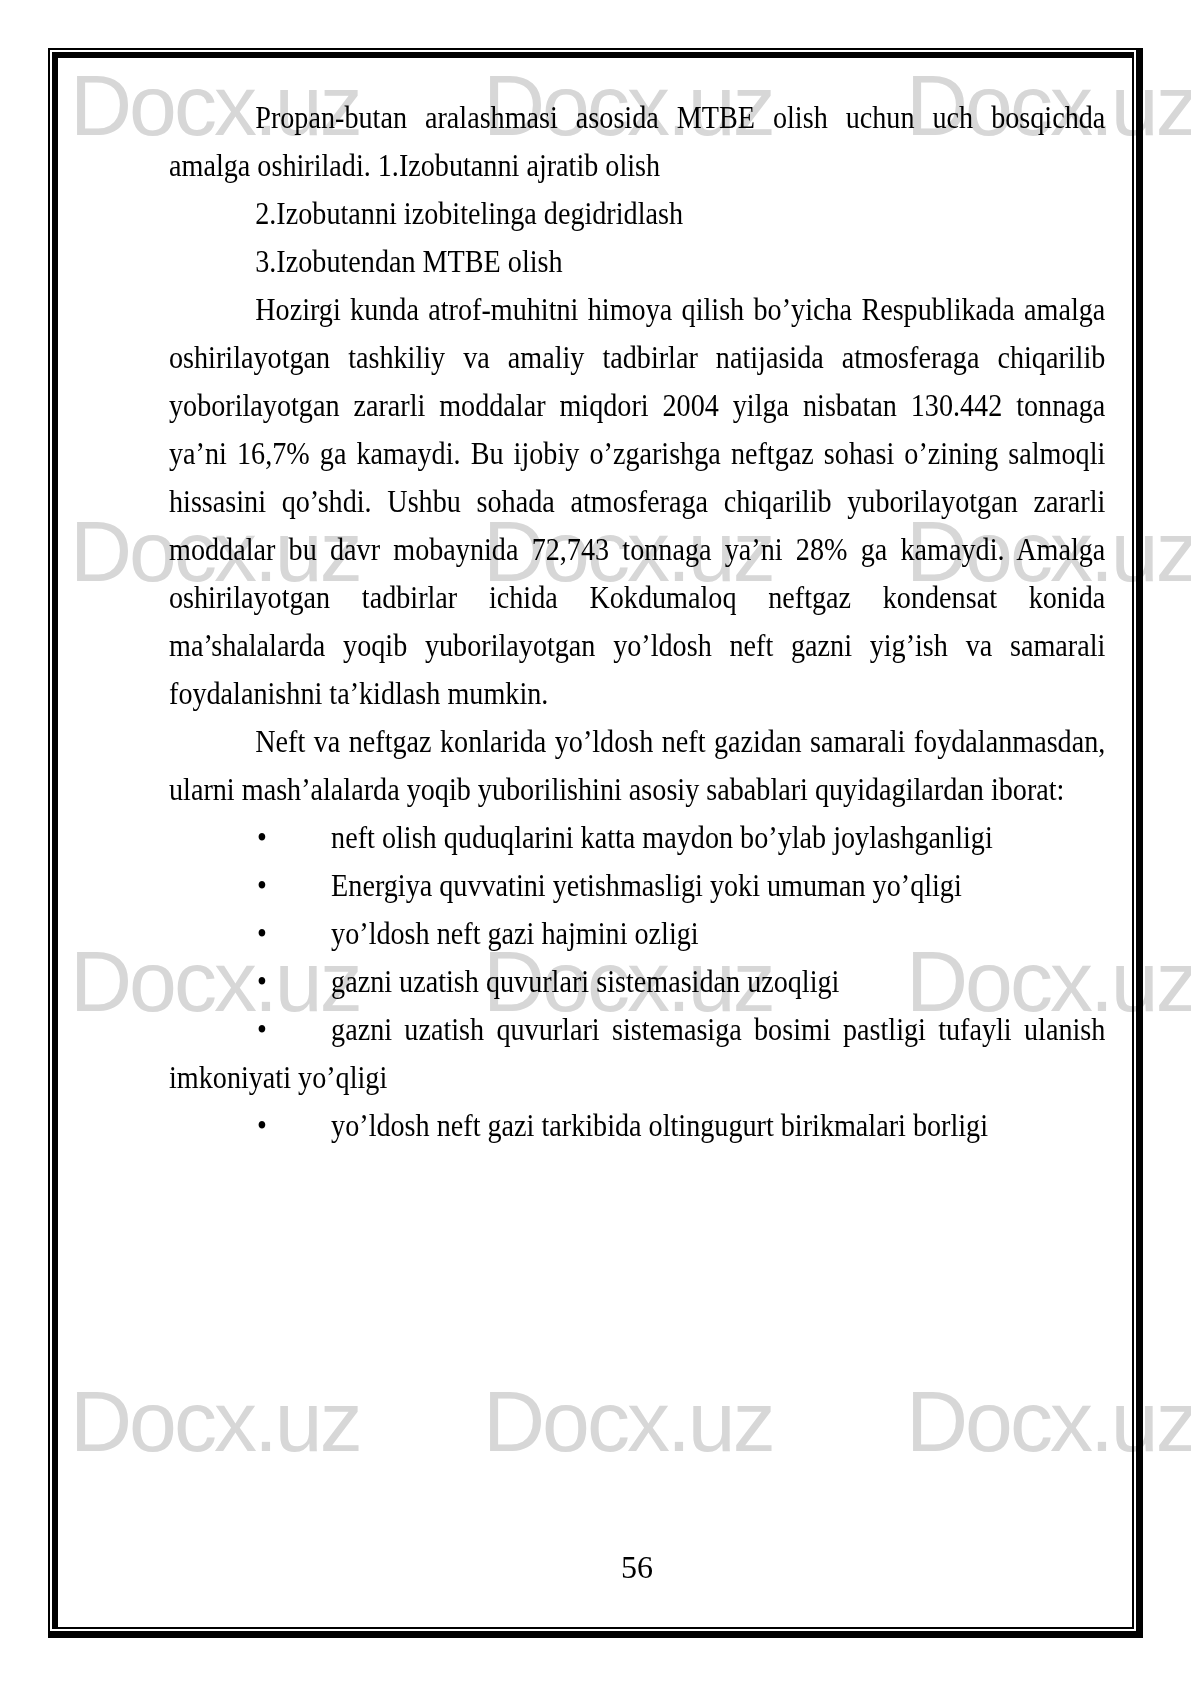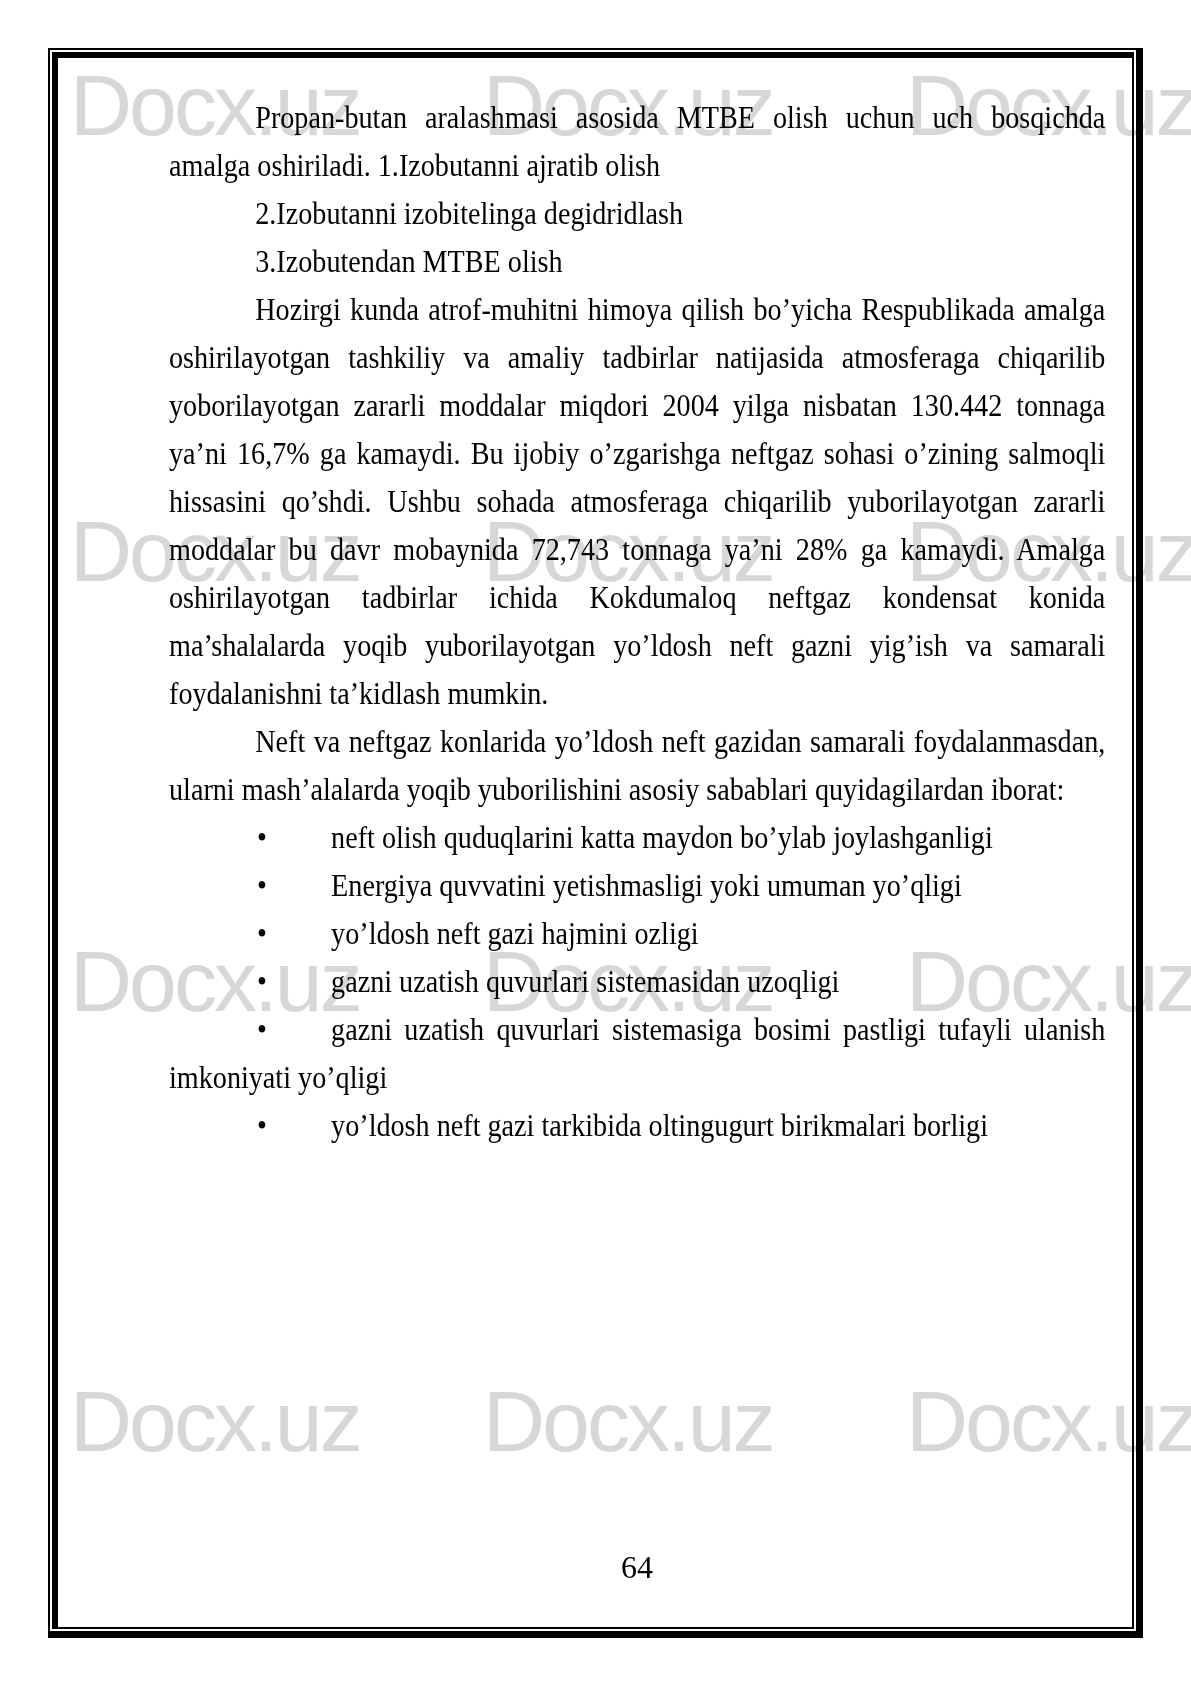--- a/index.html
+++ b/index.html
@@ -112,15 +112,15 @@
       <span>•</span><span class="bullet-gap"></span><span>gazni uzatish quvurlari sistemasidan uzoqligi</span>
     </p>
     <p class="bullet-item">
       <span>•</span><span class="bullet-gap"></span><span>gazni uzatish quvurlari sistemasiga bosimi pastligi tufayli ulanish imkoniyati yo’qligi</span>
     </p>
     <p class="bullet-item">
       <span>•</span><span class="bullet-gap"></span><span>yo’ldosh neft gazi tarkibida oltingugurt birikmalari borligi</span>
     </p>
   </div>
 
-  <div class="page-number">64</div>
+  <div class="page-number">56</div>
 
 </div>
 
 </body></html>

